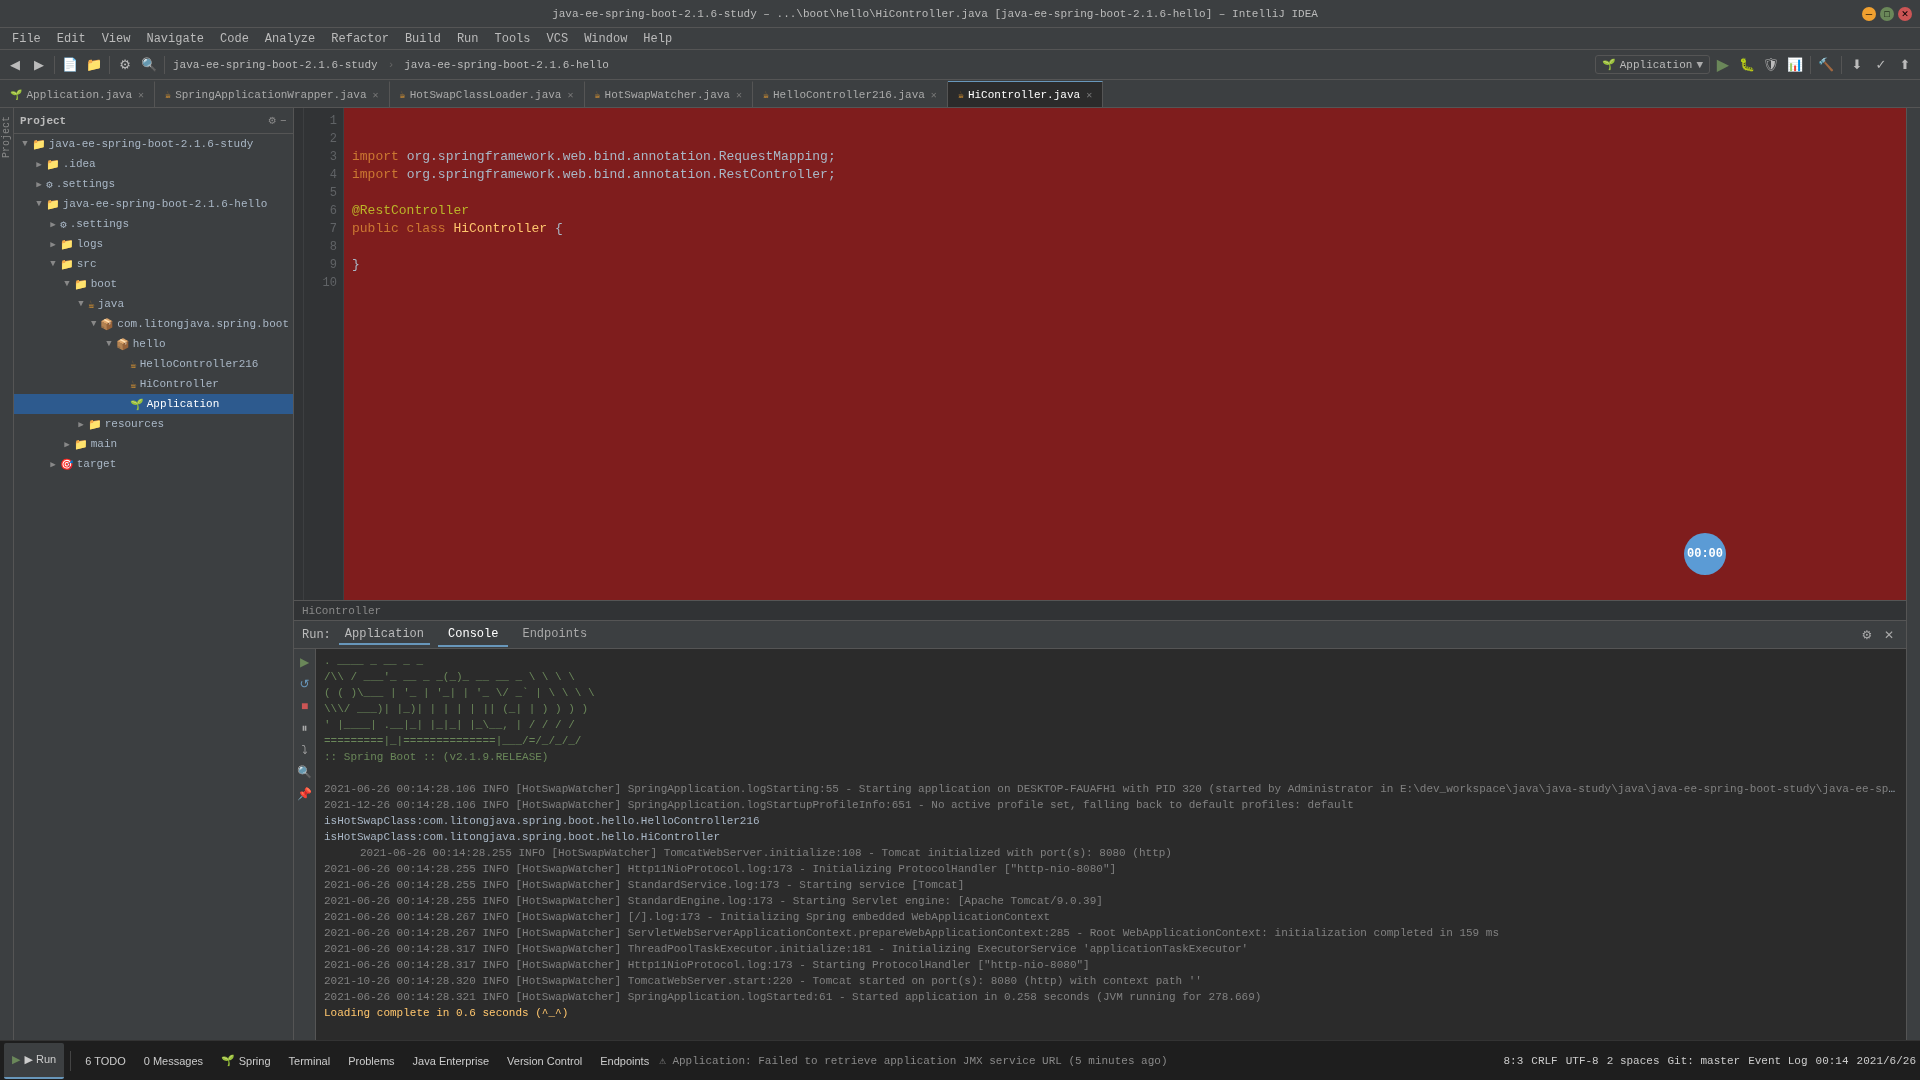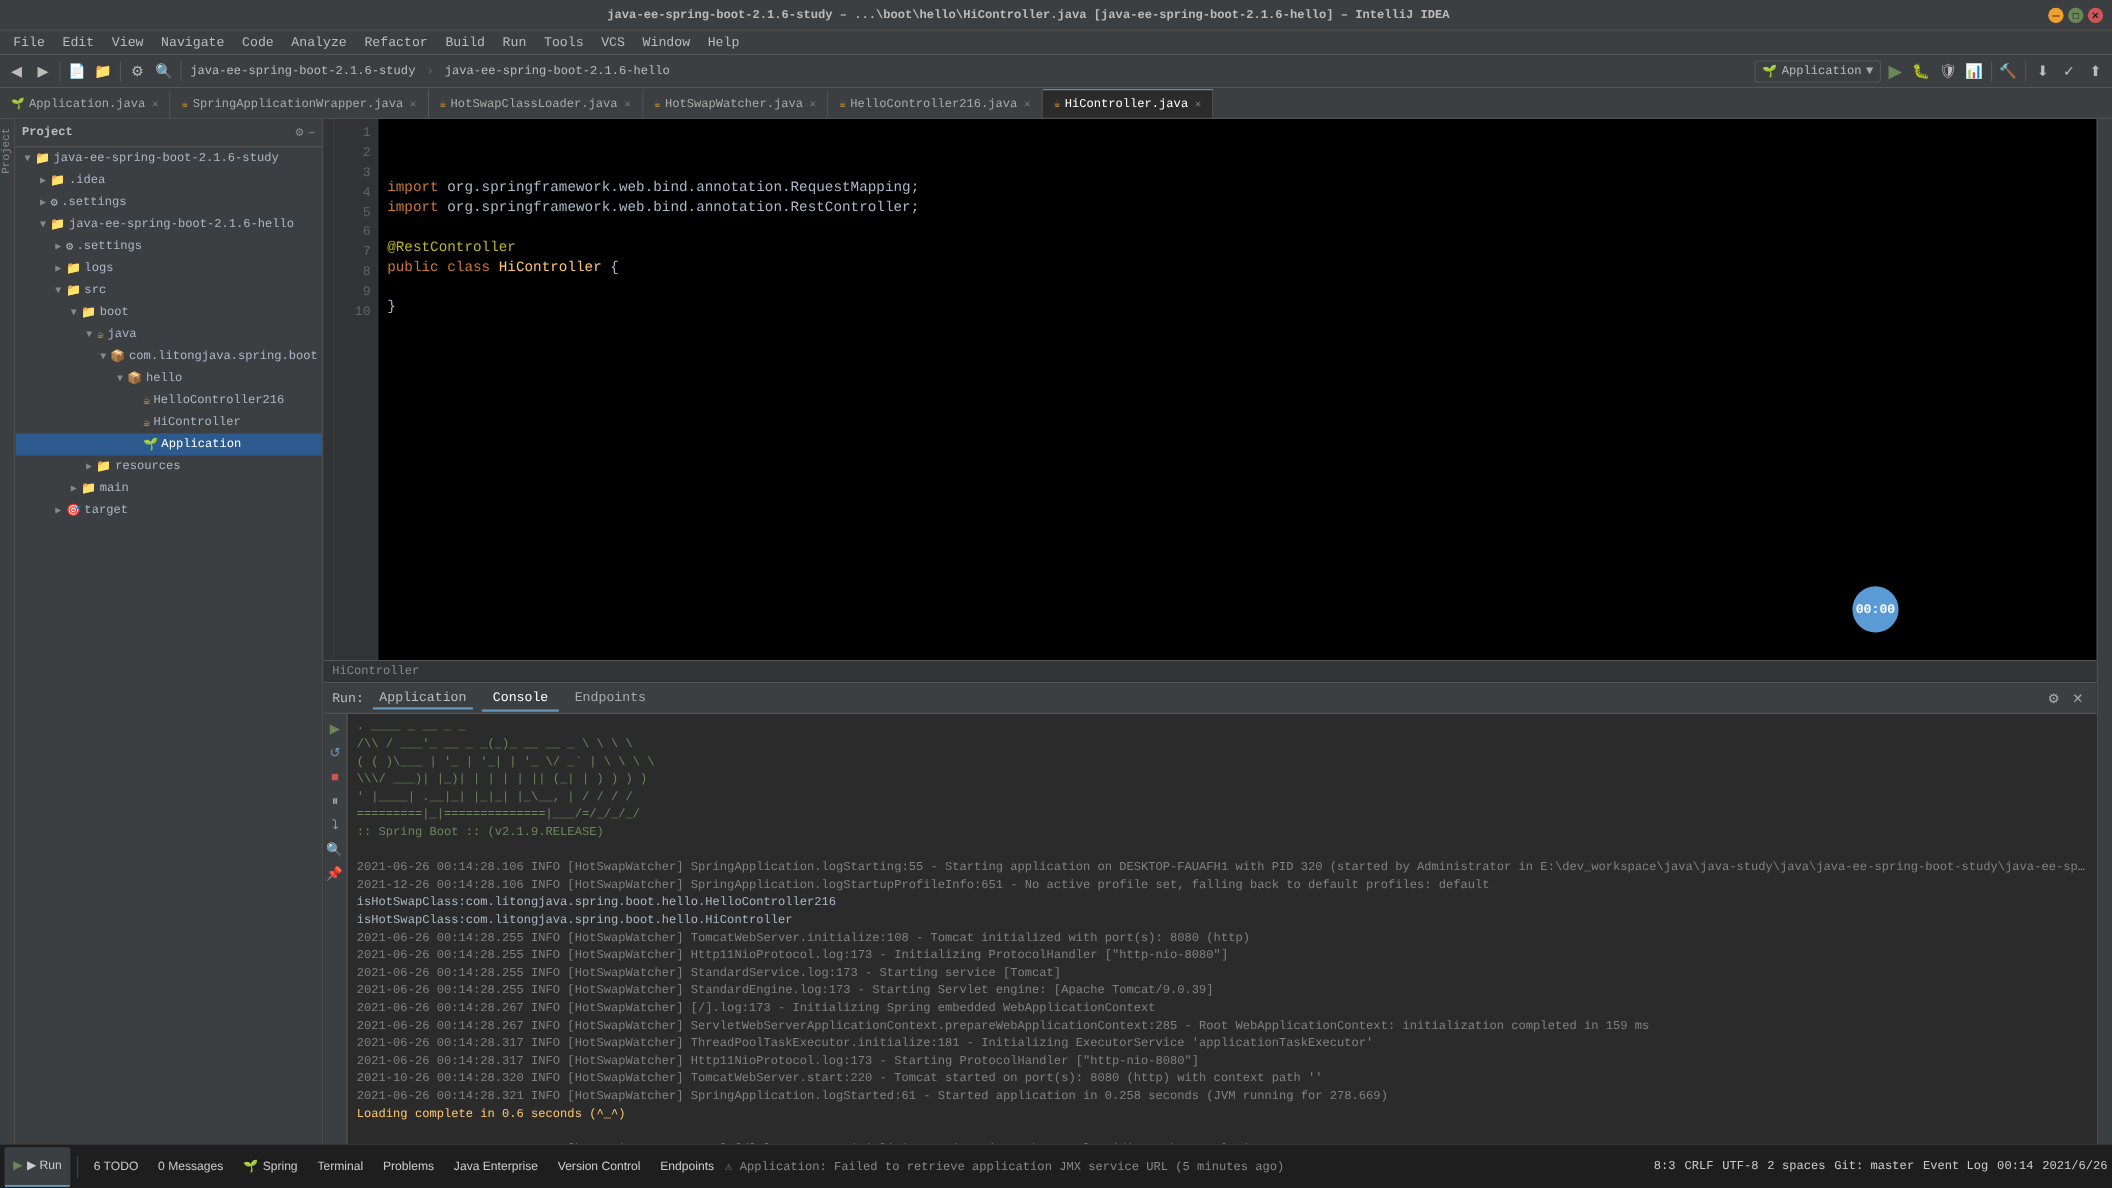--- a/index.html
+++ b/index.html
@@ -239,25 +239,25 @@
       font-size: 12px;
       line-height: 18px;
       padding: 4px 6px;
       text-align: right;
       border-right: 1px solid #3d3f41;
       flex-shrink: 0;
       overflow: hidden;
     }
     #code-text {
       flex: 1;
-      padding: 18px 8px;
+      padding: 4px 8px;
       font-size: 13px;
       line-height: 18px;
       overflow: hidden;
-      background: #000000;
+      background: #7f1d1d;
     }
     .code-line {
       height: 18px;
       white-space: pre;
     }
     .kw { color: #cc7832; }
     .ann { color: #bbb529; }
     .cls { color: #ffc66d; }
     .normal { color: #a9b7c6; }
 
@@ -420,21 +420,21 @@
       width: 10px;
       background: #313335;
       border-right: 1px solid #3d3f41;
       flex-shrink: 0;
     }
   </style>
 </head>
 <body>
 
 <div id="title-bar">
-  <span style="font-size:11px; color:#bbbbbb; flex:1; text-align:center;font-weight:bold;">java-ee-spring-boot-2.1.6-study – ...\boot\hello\HiController.java [java-ee-spring-boot-2.1.6-hello] – IntelliJ IDEA</span>
+  <span style="font-size:11px; color:#bbbbbb; flex:1; text-align:center;">java-ee-spring-boot-2.1.6-study – ...\boot\hello\HiController.java [java-ee-spring-boot-2.1.6-hello] – IntelliJ IDEA</span>
   <div class="window-controls">
     <button class="win-btn" style="background:#f0a030;">─</button>
     <button class="win-btn" style="background:#6a8759;">□</button>
     <button class="win-btn" style="background:#cc5555;">✕</button>
   </div>
 </div>
 
 <div id="menu-bar">
   <span class="menu-item">File</span>
   <span class="menu-item">Edit</span>
@@ -723,21 +723,21 @@
           <div class="console-line console-green">( ( )\___ | '_ | '_| | '_ \/ _` | \ \ \ \</div>
           <div class="console-line console-green"> \\\/  ___)| |_)| | | | | || (_| |  ) ) ) )</div>
           <div class="console-line console-green">  '  |____| .__|_| |_|_| |_\__, | / / / /</div>
           <div class="console-line console-green"> =========|_|==============|___/=/_/_/_/</div>
           <div class="console-line console-green"> :: Spring Boot ::        (v2.1.9.RELEASE)</div>
           <div class="console-line">&nbsp;</div>
           <div class="console-line"><span style="color:#808080;">2021-06-26 00:14:28.106  INFO  [HotSwapWatcher] SpringApplication.logStarting:55 - Starting application on DESKTOP-FAUAFH1 with PID 320 (started by Administrator in E:\dev_workspace\java\java-study\java\java-ee-spring-boot-study\java-ee-spring-boot-2.1.6-study)</span></div>
           <div class="console-line"><span style="color:#808080;">2021-12-26 00:14:28.106  INFO  [HotSwapWatcher] SpringApplication.logStartupProfileInfo:651 - No active profile set, falling back to default profiles: default</span></div>
           <div class="console-line">isHotSwapClass:com.litongjava.spring.boot.hello.HelloController216</div>
           <div class="console-line">isHotSwapClass:com.litongjava.spring.boot.hello.HiController</div>
-          <div class="console-line"><span style="color:#808080;">2021-06-26 00:14:28.255  INFO  [HotSwapWatcher] TomcatWebServer.initialize:108 - Tomcat initialized with port(s): 8080 (http)</span></div>
+          <div class="console-line"><span style="color:#808080;margin-left:36px;">2021-06-26 00:14:28.255  INFO  [HotSwapWatcher] TomcatWebServer.initialize:108 - Tomcat initialized with port(s): 8080 (http)</span></div>
           <div class="console-line"><span style="color:#808080;">2021-06-26 00:14:28.255  INFO  [HotSwapWatcher] Http11NioProtocol.log:173 - Initializing ProtocolHandler ["http-nio-8080"]</span></div>
           <div class="console-line"><span style="color:#808080;">2021-06-26 00:14:28.255  INFO  [HotSwapWatcher] StandardService.log:173 - Starting service [Tomcat]</span></div>
           <div class="console-line"><span style="color:#808080;">2021-06-26 00:14:28.255  INFO  [HotSwapWatcher] StandardEngine.log:173 - Starting Servlet engine: [Apache Tomcat/9.0.39]</span></div>
           <div class="console-line"><span style="color:#808080;">2021-06-26 00:14:28.267  INFO  [HotSwapWatcher] [/].log:173 - Initializing Spring embedded WebApplicationContext</span></div>
           <div class="console-line"><span style="color:#808080;">2021-06-26 00:14:28.267  INFO  [HotSwapWatcher] ServletWebServerApplicationContext.prepareWebApplicationContext:285 - Root WebApplicationContext: initialization completed in 159 ms</span></div>
           <div class="console-line"><span style="color:#808080;">2021-06-26 00:14:28.317  INFO  [HotSwapWatcher] ThreadPoolTaskExecutor.initialize:181 - Initializing ExecutorService 'applicationTaskExecutor'</span></div>
           <div class="console-line"><span style="color:#808080;">2021-06-26 00:14:28.317  INFO  [HotSwapWatcher] Http11NioProtocol.log:173 - Starting ProtocolHandler ["http-nio-8080"]</span></div>
           <div class="console-line"><span style="color:#808080;">2021-10-26 00:14:28.320  INFO  [HotSwapWatcher] TomcatWebServer.start:220 - Tomcat started on port(s): 8080 (http) with context path ''</span></div>
           <div class="console-line"><span style="color:#808080;">2021-06-26 00:14:28.321  INFO  [HotSwapWatcher] SpringApplication.logStarted:61 - Started application in 0.258 seconds (JVM running for 278.669)</span></div>
           <div class="console-line" style="color:#ffc66d;">Loading complete in 0.6 seconds (^_^)</div>

